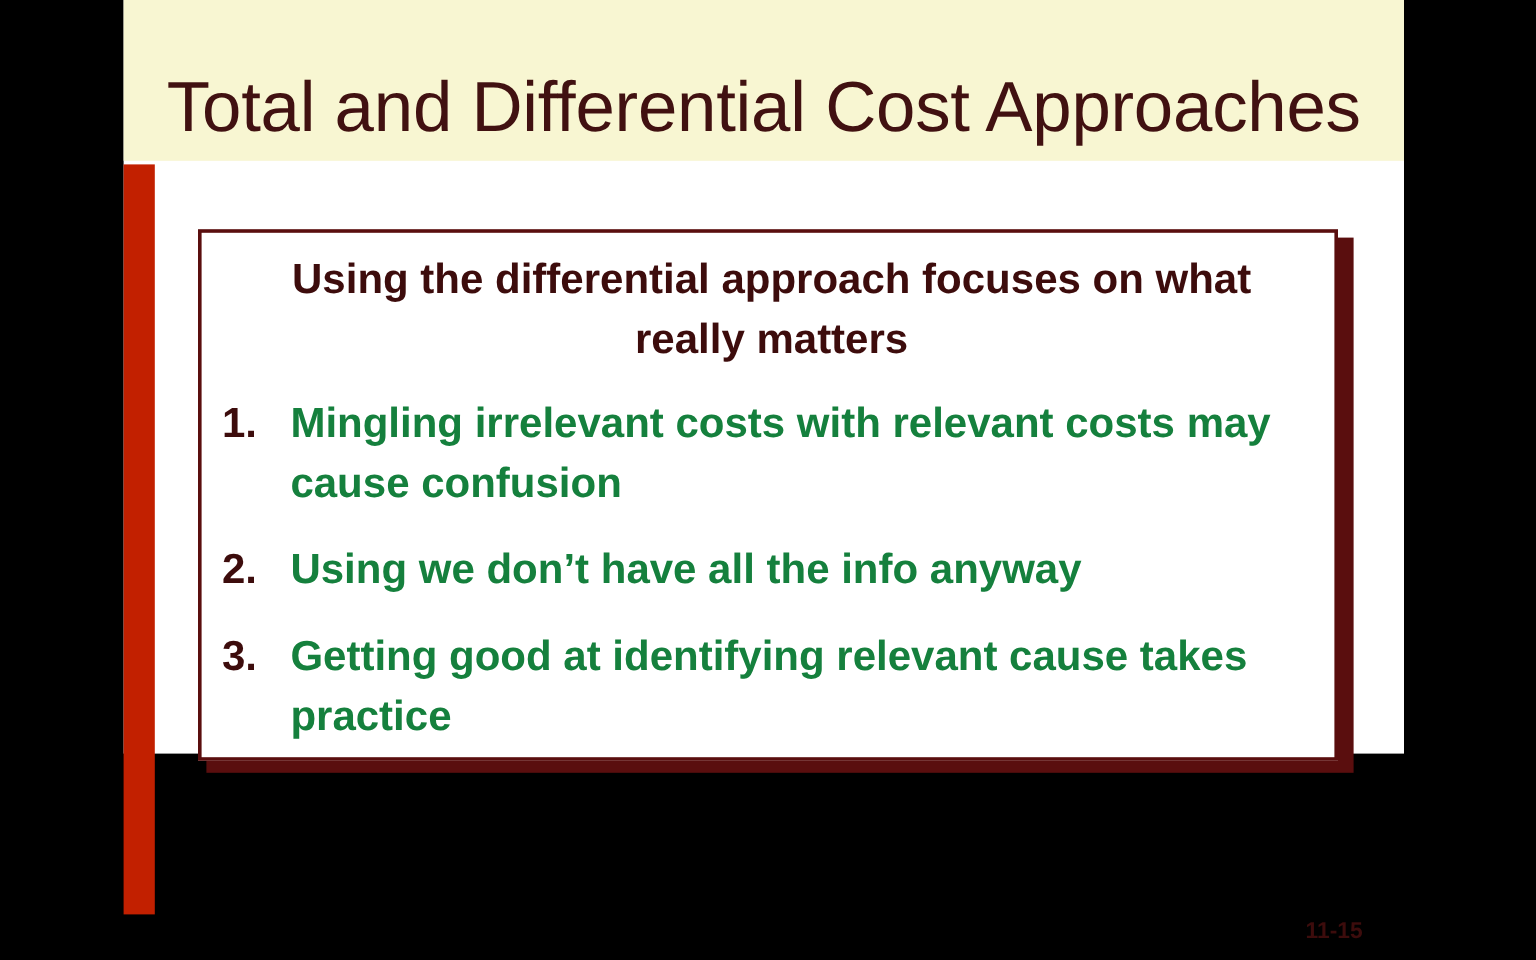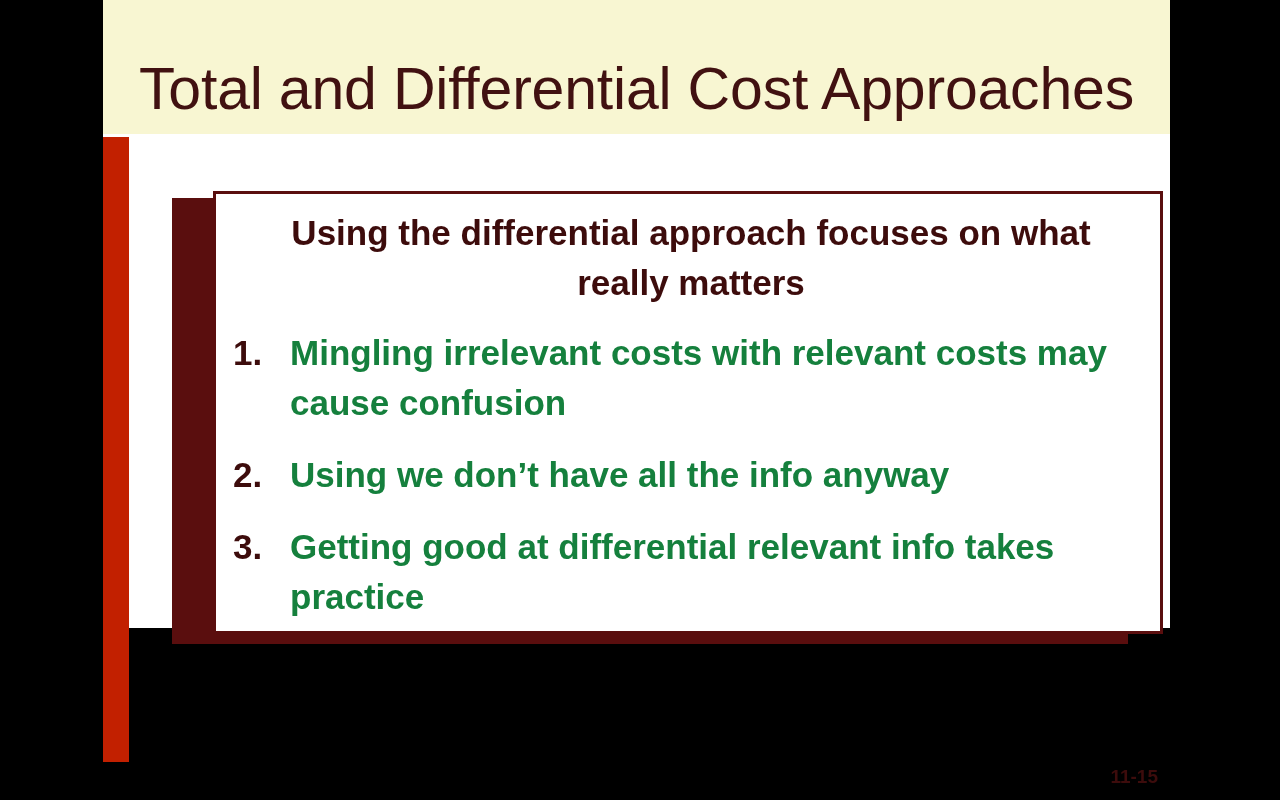--- a/index.html
+++ b/index.html
@@ -95,21 +95,20 @@
   }
   #content-box {
     position: absolute;
     left: 62px;
     top: 191px;
     width: 950px;
     height: 443px;
     background: #ffffff;
     border: 3px solid #5A0E0E;
     box-sizing: border-box;
-    margin-left: 48px;
   }
 
   #box-heading {
     position: absolute;
     left: 26px;
     top: 14px;
     width: 898px;
     text-align: center;
     font-family: "Liberation Sans", sans-serif;
     font-size: 35px;
@@ -152,21 +151,21 @@
     line-height: 50px;
     color: #15803d;
   }
 
   
   #page-number {
     position: absolute;
     left: 985px;
     top: 766px;
     width: 70px;
-    text-align: right;
+    text-align: left;
     font-family: "Liberation Sans", sans-serif;
     font-size: 19px;
     font-weight: bold;
     color: #3D0C0C;
     letter-spacing: 0px;
   }
 </style>
 </head>
 <body>
 
@@ -194,21 +193,21 @@
         <li class="list-item">
           <span class="item-number">1.</span>
           <span class="item-text">Mingling irrelevant costs with relevant costs may cause confusion</span>
         </li>
         <li class="list-item">
           <span class="item-number">2.</span>
           <span class="item-text">Using we don’t have all the info anyway</span>
         </li>
         <li class="list-item">
           <span class="item-number">3.</span>
-          <span class="item-text">Getting good at differential relevant info takes practice</span>
+          <span class="item-text">Getting good at identifying relevant cause takes practice</span>
         </li>
       </ul>
 
     </div>
 
     <div id="page-number">11-15</div>
 
   </div>
 </div>
 

